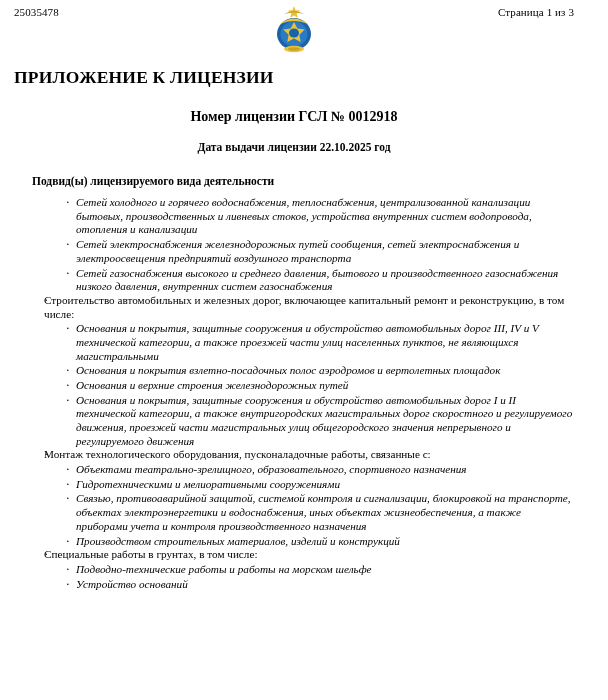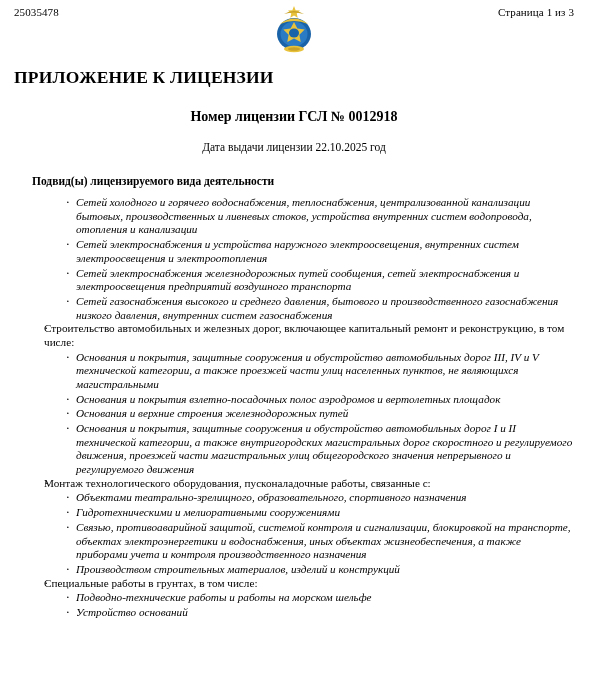--- a/index.html
+++ b/index.html
@@ -57,21 +57,21 @@
   }
   .subline {
     text-align: center;
     font-size: 14px;
     font-weight: bold;
     margin-top: 21px;
   }
   .subline2 {
     text-align: center;
     font-size: 11.5px;
-    font-weight: normal;
+    font-weight: bold;
     margin-top: 16px;
   }
   .section-title {
     font-size: 11.5px;
     font-weight: bold;
     margin-top: 22px;
     margin-left: 18px;
   }
   ul.lvl1 {
     list-style: none;
@@ -147,21 +147,20 @@
 
   <div class="subline">Номер лицензии  ГСЛ № 0012918</div>
   <div class="subline2">Дата выдачи лицензии  22.10.2025 год</div>
 
   <div class="section-title">Подвид(ы) лицензируемого вида деятельности</div>
 
   <ul class="lvl1">
     <li>
       <ul class="lvl2">
         <li>Сетей холодного и горячего водоснабжения, теплоснабжения, централизованной канализации бытовых, производственных и ливневых стоков, устройства внутренних систем водопровода, отопления и канализации</li>
-        <li>Сетей электроснабжения и устройства наружного электроосвещения, внутренних систем электроосвещения и электроотопления</li>
         <li>Сетей электроснабжения железнодорожных путей сообщения, сетей электроснабжения и электроосвещения предприятий воздушного транспорта</li>
         <li>Сетей газоснабжения высокого и среднего давления, бытового и производственного газоснабжения низкого давления, внутренних систем газоснабжения</li>
       </ul>
     </li>
     <li>
       <span class="txt">Строительство автомобильных и железных дорог, включающее капитальный ремонт и реконструкцию, в том числе:</span>
       <ul class="lvl2">
         <li>Основания и покрытия, защитные сооружения и обустройство автомобильных дорог III, IV и V технической категории, а также проезжей части улиц населенных пунктов, не являющихся магистральными</li>
         <li>Основания и покрытия взлетно-посадочных полос аэродромов и вертолетных площадок</li>
         <li>Основания и верхние строения железнодорожных путей</li>

